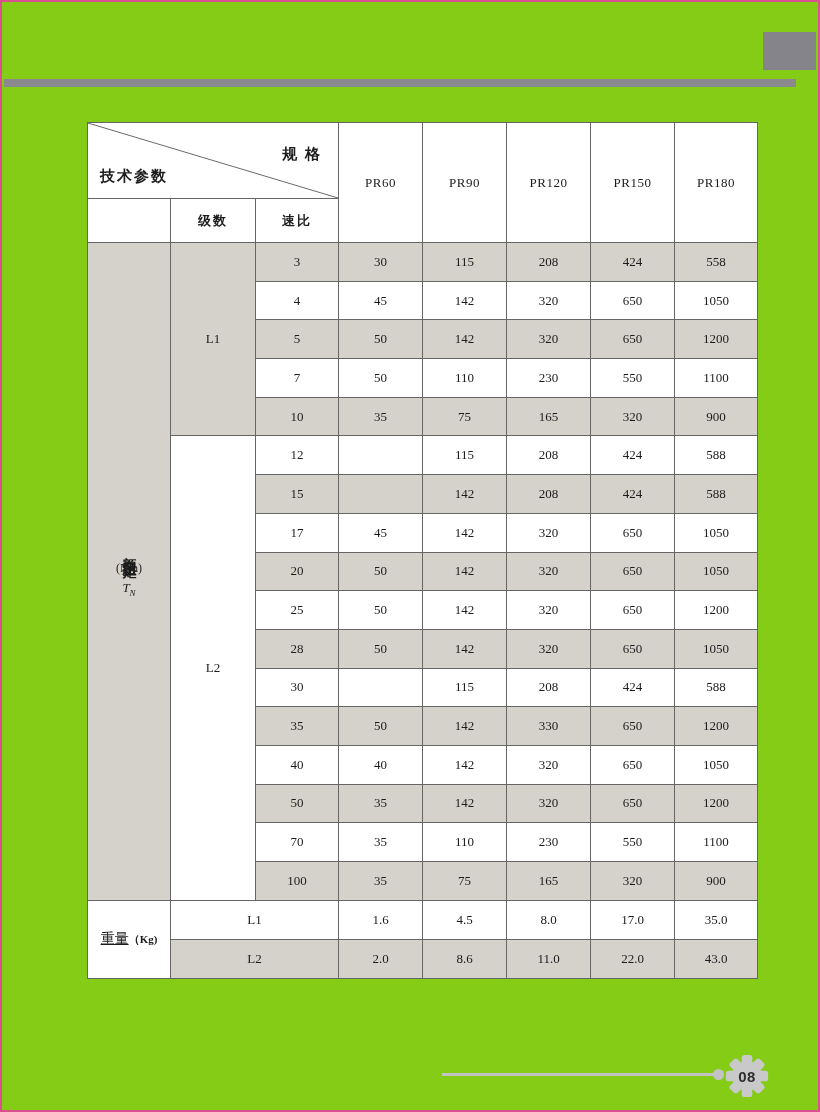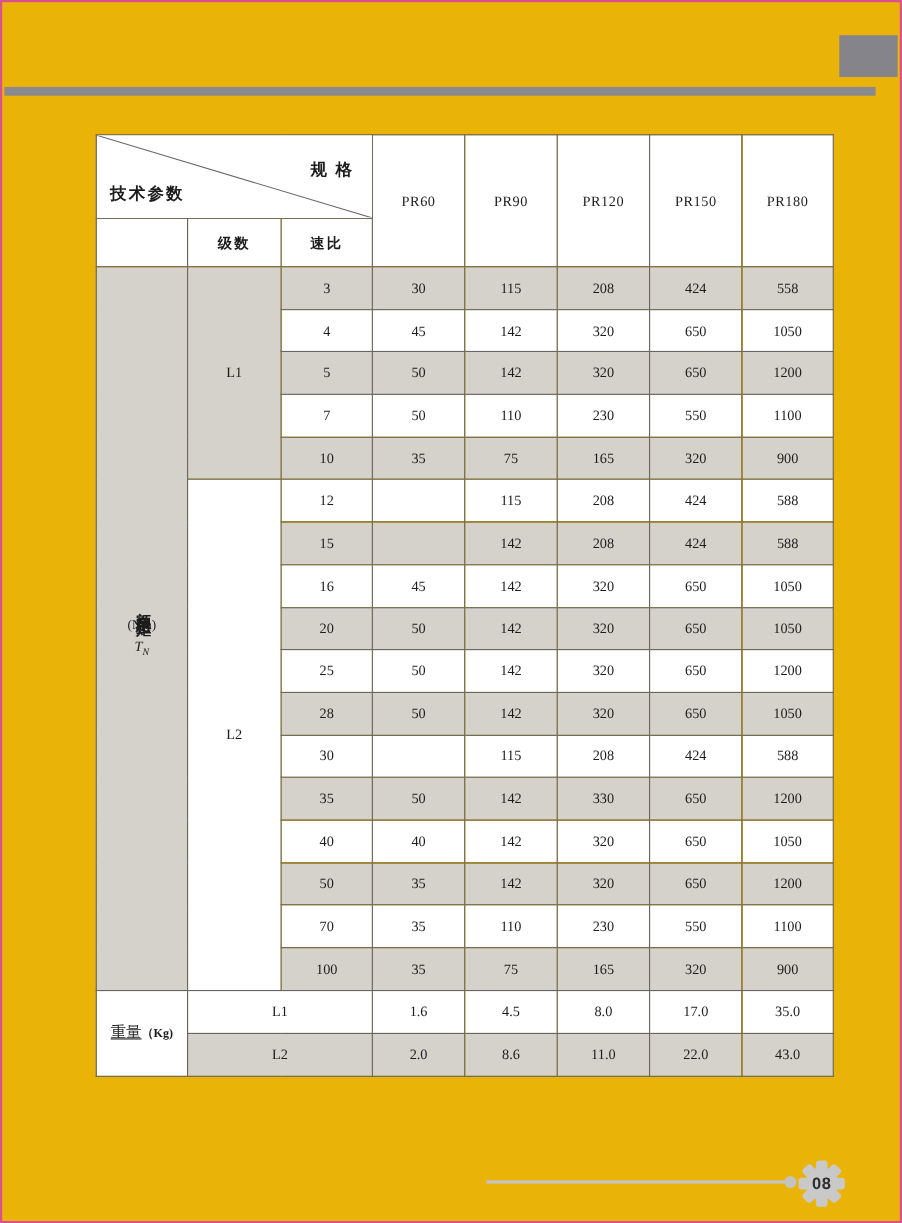--- a/index.html
+++ b/index.html
@@ -1,18 +1,18 @@
 <!DOCTYPE html>
 <html><head>
 <meta charset="utf-8">
 <style>
   html,body{margin:0;padding:0;background:#fff;}
   .page{
     position:relative;width:820px;height:1112px;box-sizing:border-box;
-    background:#eab308;border:2px solid #d9518e;overflow:hidden;
+    background:#84cc16;border:2px solid #d9518e;overflow:hidden;
     font-family:"Liberation Serif", serif;color:#1c1c1c;
   }
   .top-right-block{position:absolute;top:30px;right:2px;width:53px;height:38px;background:#84848a;}
   .header-bar{position:absolute;top:77px;left:2px;width:792px;height:8px;background:#8a8a8e;}
 
   table.spec{
     position:absolute;left:85px;top:120px;width:670px;
     border-collapse:collapse;table-layout:fixed;
   }
   table.spec td{
@@ -157,21 +157,21 @@
       </tr>
       <tr class="datarow shaded">
         <td>15</td>
         <td></td>
         <td>142</td>
         <td>208</td>
         <td>424</td>
         <td>588</td>
       </tr>
       <tr class="datarow">
-        <td>16</td>
+        <td>17</td>
         <td>45</td>
         <td>142</td>
         <td>320</td>
         <td>650</td>
         <td>1050</td>
       </tr>
       <tr class="datarow shaded">
         <td>20</td>
         <td>50</td>
         <td>142</td>

